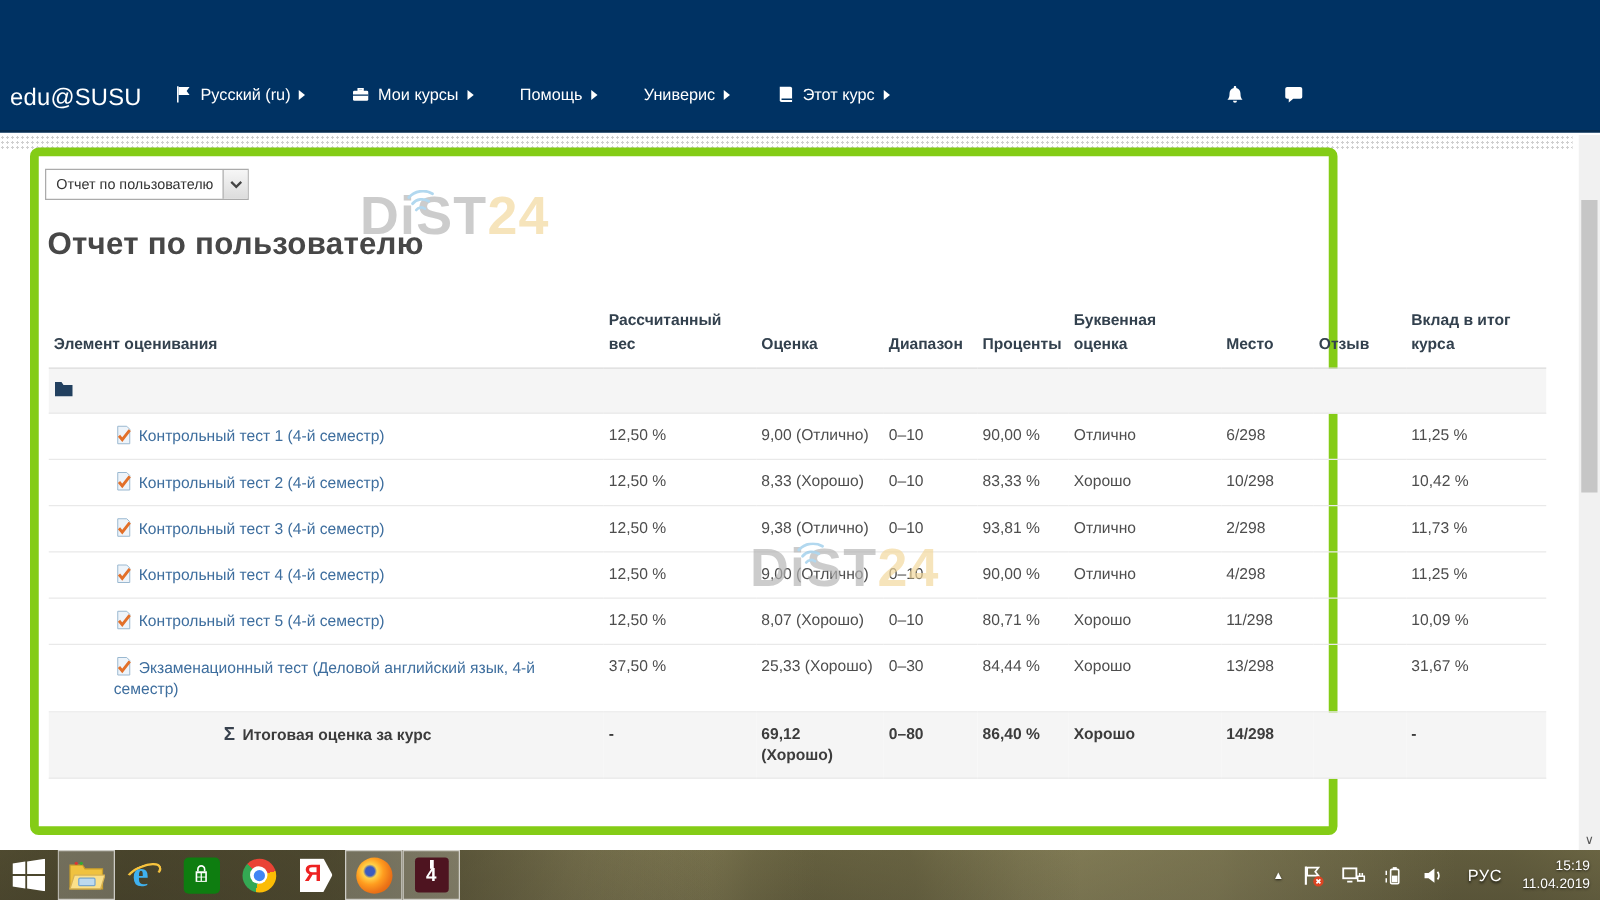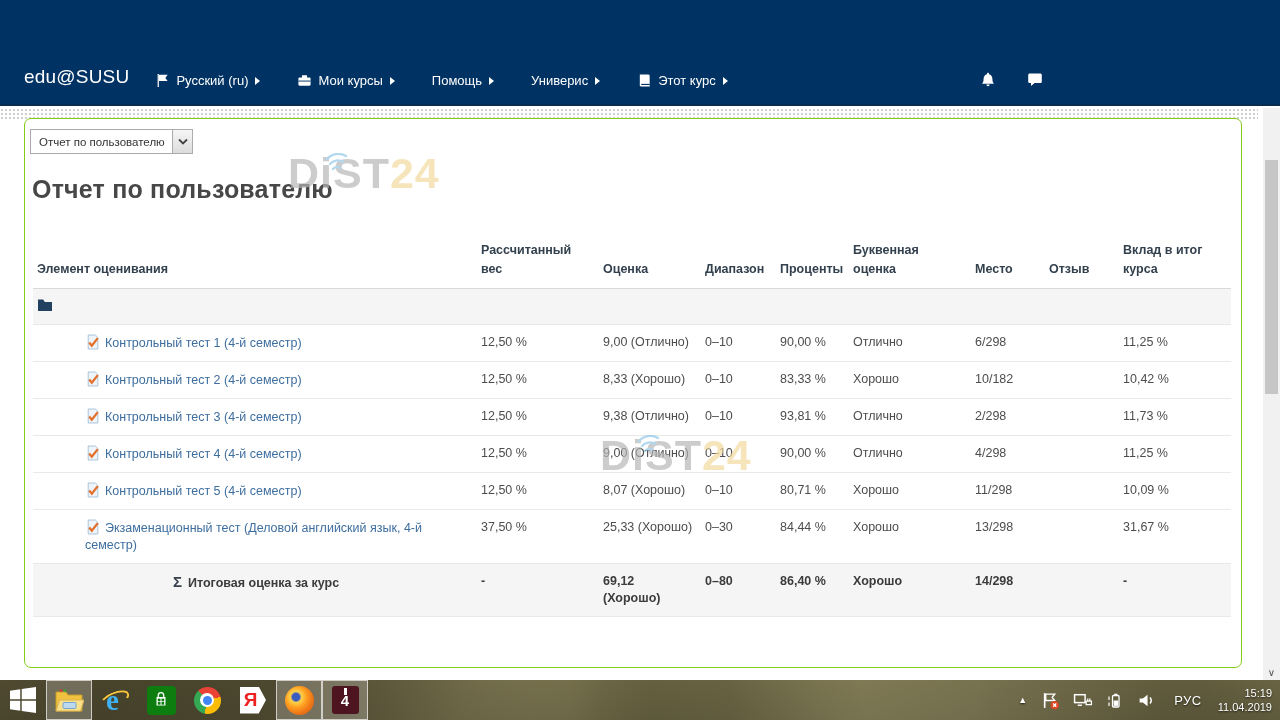--- a/index.html
+++ b/index.html
@@ -1,37 +1,37 @@
 <!DOCTYPE html>
 <html><head>
 <meta charset="utf-8">
 <style>
   * { margin:0; padding:0; box-sizing:border-box; }
   html,body { width:1280px; height:720px; overflow:hidden; }
   body { font-family:"Liberation Sans","DejaVu Sans",sans-serif; background:#fff; position:relative; }
 
   
   .topband { position:absolute; left:0; top:0; width:1280px; height:106px; background:#003263; border-bottom:2px solid #062c50; }
-  .navrow { position:absolute; left:0; bottom:16px; width:100%; height:36px; display:flex; align-items:flex-end; padding-left:24px; }
+  .navrow { position:absolute; left:0; bottom:0; width:100%; height:36px; display:flex; align-items:flex-start; padding-left:8px; }
   .brand { color:#fff; font-size:19px; letter-spacing:.2px; margin-right:26px; cursor:pointer; }
   .menu { display:flex; align-items:center; }
   .menu .mitem { display:flex; align-items:center; color:#fff; font-size:13px; margin-right:37px; cursor:pointer; white-space:nowrap; }
   .menu .mitem .micon { width:15px; height:15px; margin-right:6px; display:inline-block; }
   .menu .mitem .micon svg { width:100%; height:100%; display:block; }
   .caret { display:inline-block; width:0; height:0; border-left:5px solid #fff; border-top:4px solid transparent; border-bottom:4px solid transparent; margin-left:7px; }
   .nav-icons { display:flex; align-items:center; gap:31px; margin-left:auto; margin-right:237px; }
   .nav-icons .nico { width:16px; height:16px; cursor:pointer; }
   .nav-icons .nico svg { width:100%; height:100%; display:block; }
 
   
   .page { position:absolute; left:0; top:108px; width:1280px; height:572px; background:#fff; }
   .dots { position:absolute; left:0; top:0; width:1258px; height:12px;
           background-image:radial-gradient(#cfcfcf 0.9px, transparent 1px); background-size:4px 4px; }
-  .card { position:absolute; left:24px; top:10px; width:1218px; height:550px; background:#fff;
-          border:1px solid #84cc16; border-radius:7px; padding:8px; }
+  .card { position:absolute; left:24px; top:10px; width:1046px; height:550px; background:#fff;
+          border:7px solid #84cc16; border-radius:7px; padding:8px; }
 
   
   .sel { position:absolute; left:5px; top:10px; width:163px; height:25px; background:#fff; border:1px solid #ababab;
          display:flex; align-items:center; cursor:pointer; }
   .sel .sel-text { flex:1; font-size:11.5px; color:#333; padding-left:8px; }
   .sel .sel-btn { width:20px; height:23px; border-left:1px solid #ababab; background:linear-gradient(#f6f6f6,#dcdcdc);
                   display:flex; align-items:center; justify-content:center; }
   .sel .sel-btn svg { width:10px; height:8px; }
 
   h1.ptitle { position:absolute; left:7px; top:56px; font-size:25px; font-weight:bold; color:#474747; letter-spacing:.2px; }
@@ -234,21 +234,21 @@
           <tr>
             <td class="namecell"><span class="icn"><svg viewBox="0 0 16 16">
                   <path d="M3.2 1h7.2l2.4 2.4V15H3.2z" fill="#eef4fa" stroke="#9ab8d0" stroke-width=".8"></path>
                   <path d="M4.2 8.6l2.6 3.1 6-7.6" stroke="#e2702a" stroke-width="2.3" fill="none"></path>
                 </svg></span><a class="itemlink">Контрольный тест 2 (4-й семестр)</a></td>
             <td>12,50 %</td>
             <td>8,33 (Хорошо)</td>
             <td>0–10</td>
             <td>83,33 %</td>
             <td>Хорошо</td>
-            <td>10/182</td>
+            <td>10/298</td>
             <td></td>
             <td>10,42 %</td>
           </tr>
           <tr>
             <td class="namecell"><span class="icn"><svg viewBox="0 0 16 16">
                   <path d="M3.2 1h7.2l2.4 2.4V15H3.2z" fill="#eef4fa" stroke="#9ab8d0" stroke-width=".8"></path>
                   <path d="M4.2 8.6l2.6 3.1 6-7.6" stroke="#e2702a" stroke-width="2.3" fill="none"></path>
                 </svg></span><a class="itemlink">Контрольный тест 3 (4-й семестр)</a></td>
             <td>12,50 %</td>
             <td>9,38 (Отлично)</td>

